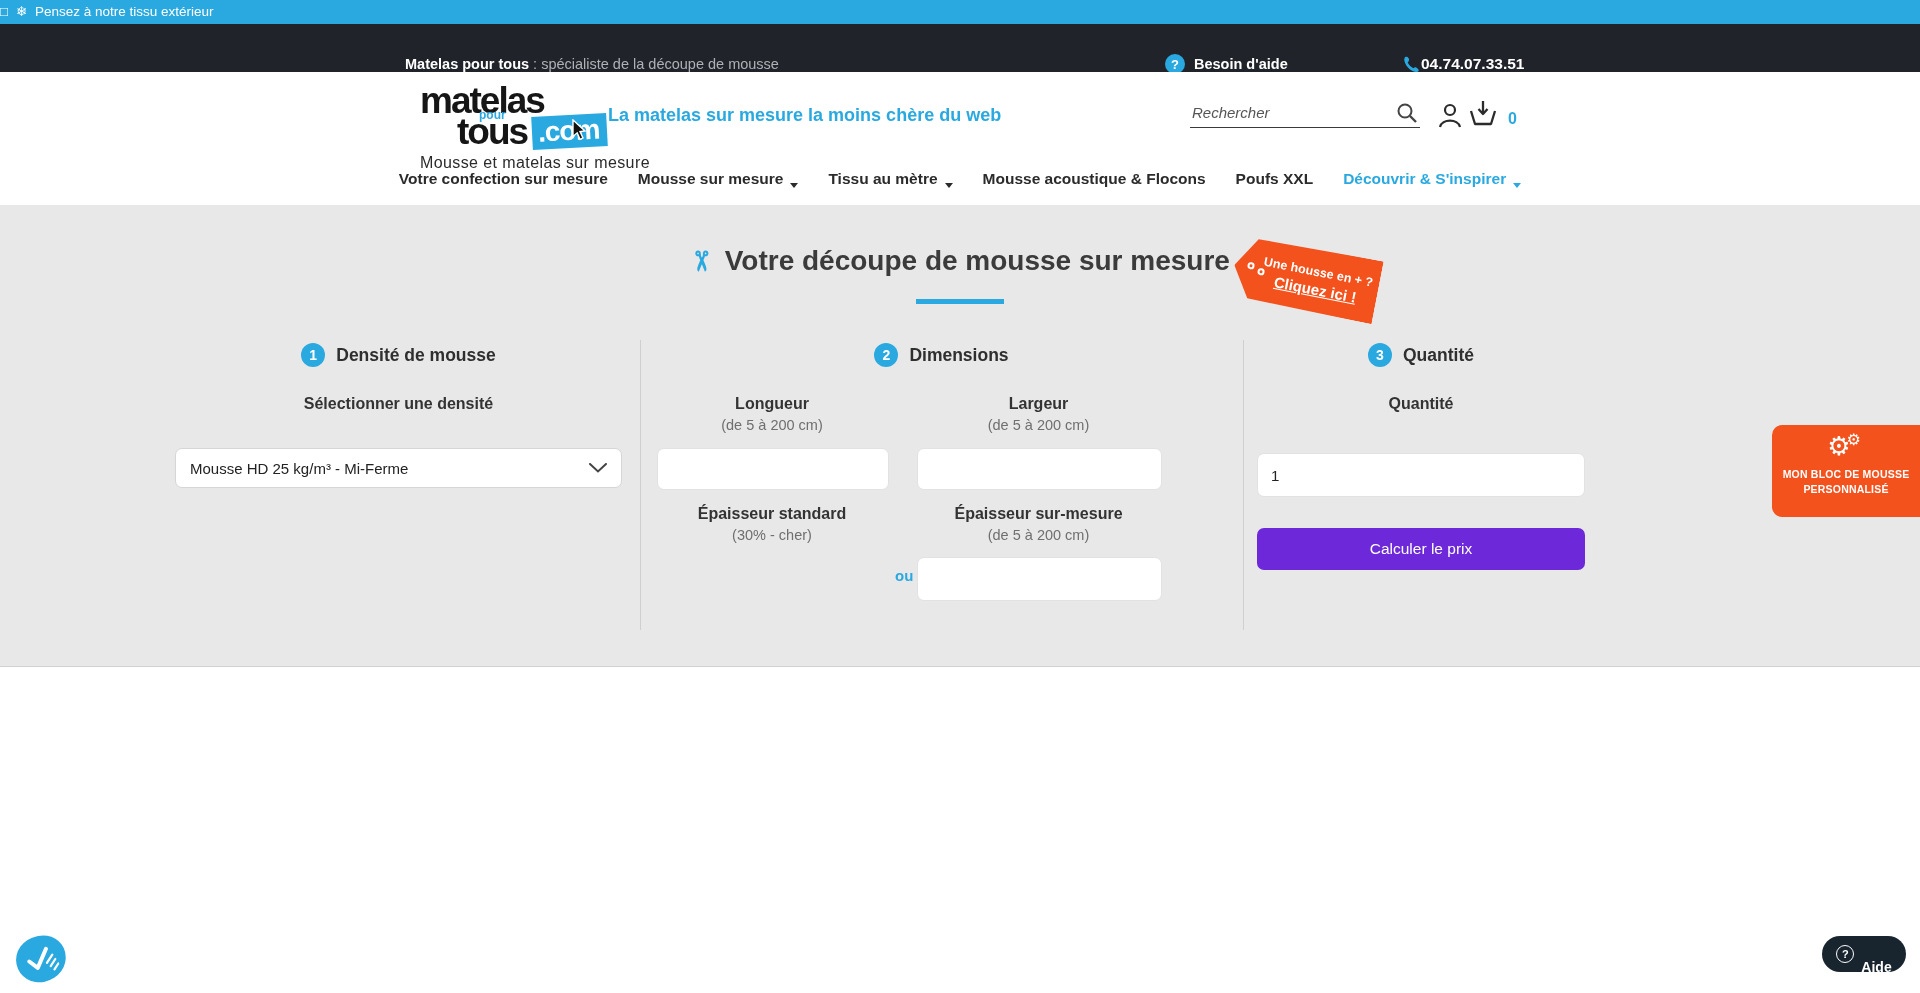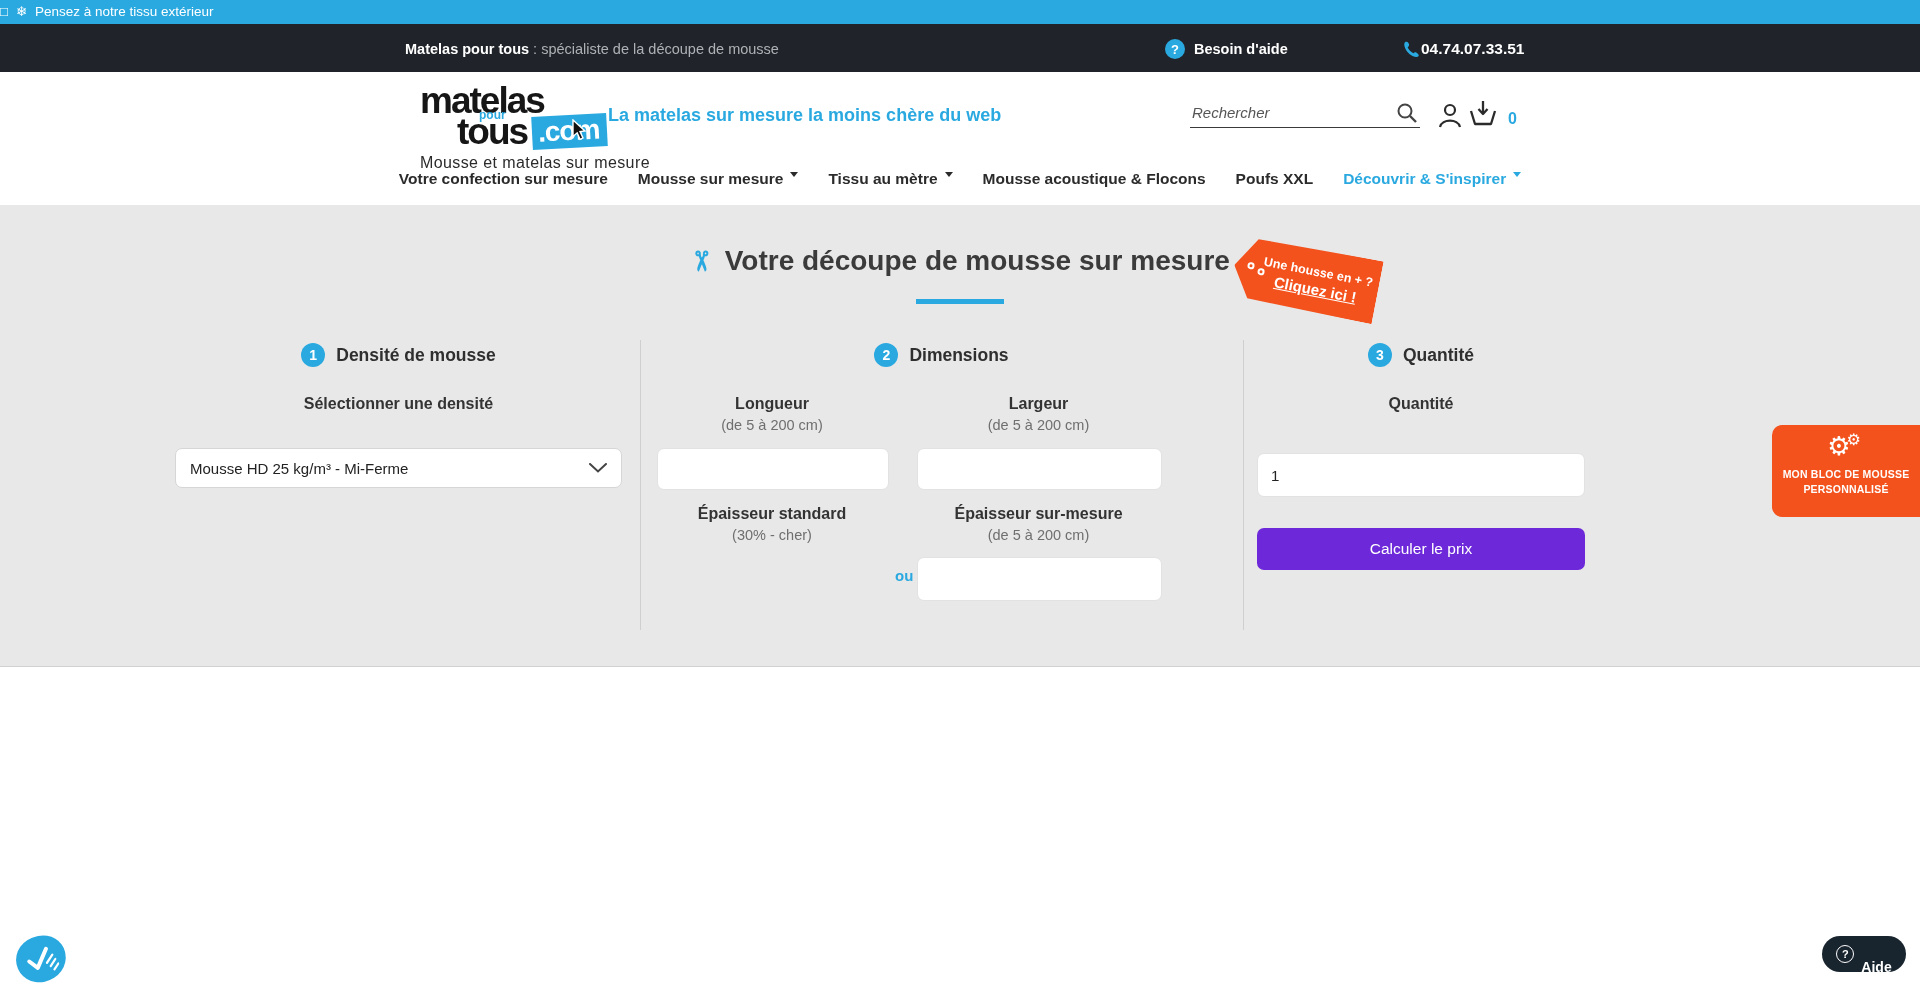--- a/index.html
+++ b/index.html
@@ -6,21 +6,21 @@
   html,body { width:1920px; height:993px; background:#fff; font-family:"Liberation Sans", sans-serif; overflow:hidden; }
   .page { position:relative; width:1920px; height:993px; background:#fff; }
 
   
   .topbar { position:absolute; top:0; left:0; width:100%; height:24px; background:#2aa9e0;
             color:#fff; font-size:13.5px; line-height:24px; text-align:left; padding-right:10px; }
   .topbar .glyph { margin-right:4px; }
 
   
   .infobar { position:absolute; top:24px; left:0; width:100%; height:48px; background:#20242a; color:#fff; }
-  .infobar > div { position:absolute; top:1px; height:48px; display:flex; align-items:center; }
+  .infobar > div { position:absolute; top:16px; height:48px; display:flex; align-items:center; }
   .brand-line { left:405px; font-size:14.5px; color:#aeb2b6; }
   .brand-line b { color:#fff; margin-right:4px; }
   .follow { left:845px; gap:7px; }
   .follow-label { font-weight:bold; font-size:14.5px; margin-right:6px; }
   .soc { width:19px; height:19px; border-radius:50%; background:#2aa9e0; color:#fff; display:inline-flex;
          align-items:center; justify-content:center; font-size:11px; font-weight:bold; }
   .soc.square { border-radius:4px; }
   .insta-cam { width:11px; height:11px; border:1.5px solid #fff; border-radius:3px; position:relative; }
   .insta-cam::after { content:""; position:absolute; left:2.5px; top:2.5px; width:3px; height:3px;
                       border:1.2px solid #fff; border-radius:50%; }
@@ -45,21 +45,21 @@
   .search input { width:100%; border:none; border-bottom:1.5px solid #3a3a3a; font-size:15px; padding:6px 30px 6px 2px;
                   outline:none; background:transparent; font-family:"Liberation Sans", sans-serif; }
   .search input::placeholder { font-style:italic; color:#555; }
   .search .mag { position:absolute; right:2px; top:4px; }
   .acct { position:absolute; left:1437px; top:30px; }
   .cart { position:absolute; left:1468px; top:28px; }
   .cart-count { position:absolute; left:1508px; top:38px; color:#2aa9e0; font-weight:bold; font-size:16px; }
 
   
   .nav { position:absolute; left:0; top:98px; width:100%; display:flex; justify-content:center; gap:30px; }
-  .nav-item { font-size:15.5px; font-weight:bold; color:#2b2b2b; display:flex; align-items:flex-start; gap:7px; cursor:pointer; }
+  .nav-item { font-size:15.5px; font-weight:bold; color:#2b2b2b; display:flex; align-items:flex-end; gap:7px; cursor:pointer; }
   .nav-item.active { color:#2aa9e0; }
   .caret { width:0; height:0; border-left:4.5px solid transparent; border-right:4.5px solid transparent;
            border-top:5px solid currentColor; display:inline-block; margin-top:2px; }
 
   
   .hero { position:absolute; top:205px; left:0; width:100%; height:462px; background:#e9e8e8; border-bottom:1px solid #d2d1d1; }
   .hero-title { position:absolute; top:40px; width:100%; text-align:center; font-size:28px; font-weight:bold; color:#3b3b3b; }
   .scissors { color:#2aa9e0; display:inline-block; transform:rotate(90deg); margin-right:12px; font-size:27px; }
   .title-underline { position:absolute; top:94px; left:calc(50% - 44px); width:88px; height:4.5px; background:#2aa9e0; }
 

